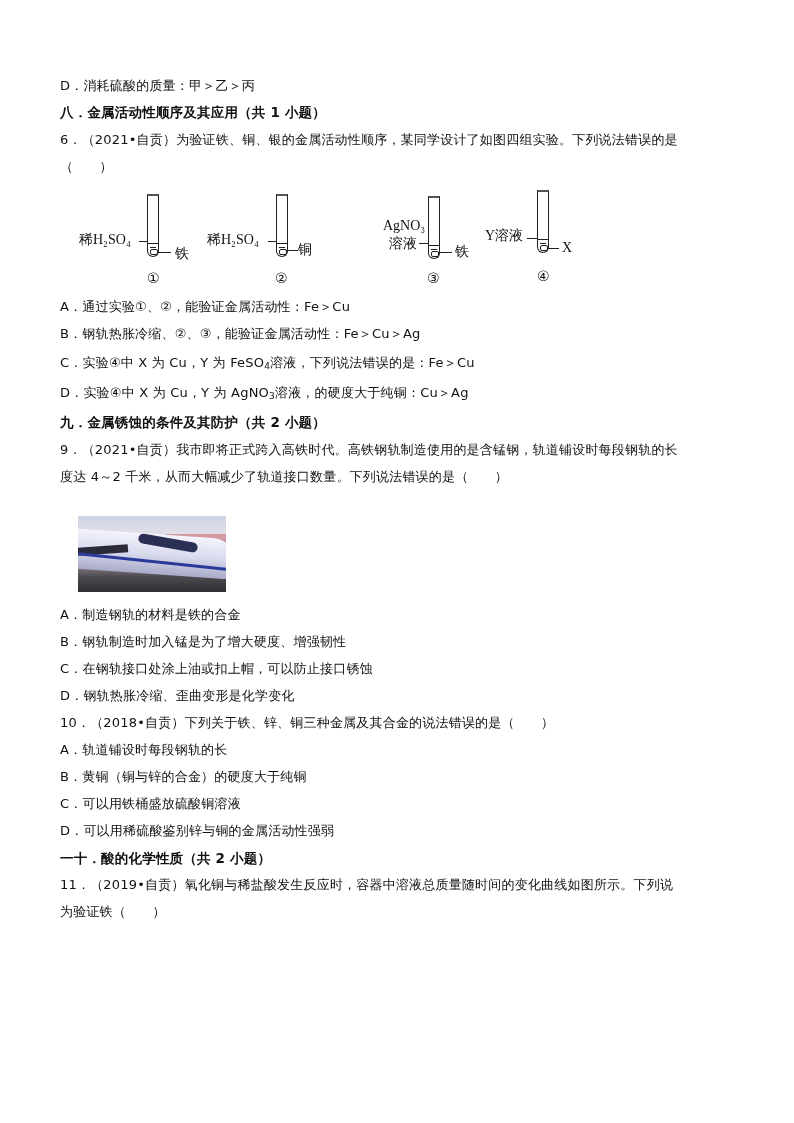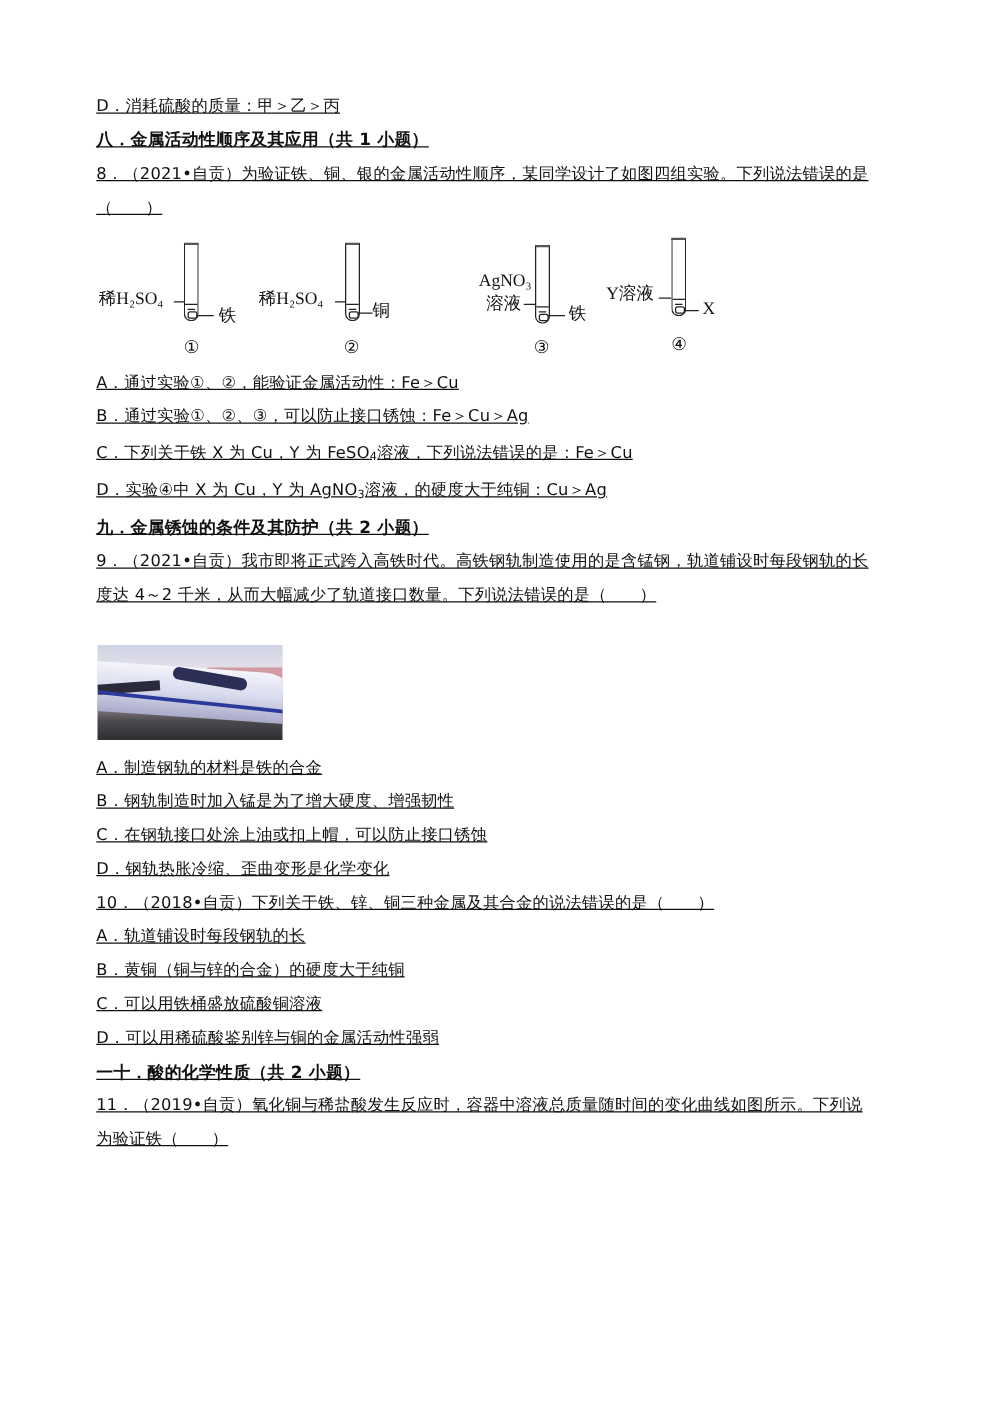--- a/index.html
+++ b/index.html
@@ -1,18 +1,18 @@
 <!DOCTYPE html>
 <html><head>
 <meta charset="utf-8">
 <style>
   html, body { margin: 0; padding: 0; background: #ffffff; }
   body { width: 794px; height: 1123px; position: relative; overflow: hidden;
          font-family: "DejaVu Sans", "Liberation Sans", sans-serif; color: #111; }
-  .line { position: absolute; left: 77px; font-size: 13px; line-height: 16px; white-space: nowrap; letter-spacing: 0.2px; text-decoration: underline; }
+  .line { position: absolute; left: 60px; font-size: 13px; line-height: 16px; white-space: nowrap; letter-spacing: 0.2px; }
   .heading { font-weight: bold; font-size: 13.5px; }
   sub { font-size: 9px; vertical-align: -2px; line-height: 0; }
   .diagram { position: absolute; left: 75px; top: 186px; width: 520px; height: 100px; }
   .tube { position: absolute; width: 10px; height: 60px; border: 1px solid #222; border-top: 2px solid #555;
           border-bottom-left-radius: 6px; border-bottom-right-radius: 6px; background: #fff; }
   .tube .liquid { position: absolute; left: 0; right: 0; bottom: 0; height: 12px; border-top: 1px solid #222; }
   .tube .liquid::before { content: ""; position: absolute; left: 2px; right: 2px; top: 3px; border-top: 1px solid #222; }
   .tube .metal { position: absolute; left: 2px; bottom: 1px; width: 6px; height: 4px; border: 1px solid #222; border-radius: 2px; }
   .lead { position: absolute; height: 1px; background: #222; }
   .dlabel { position: absolute; font-family: "Liberation Serif", "DejaVu Serif", serif; font-size: 14px; line-height: 16px; white-space: nowrap; }
@@ -25,21 +25,21 @@
   .train .stripe { position: absolute; left: 0; top: 44px; width: 150px; height: 3px; background: #2a3a9a; transform: rotate(6deg); }
   .train .winrow { position: absolute; left: 0; top: 30px; width: 50px; height: 8px; background: #2a2a3a; transform: rotate(-4deg); }
   .train .red { position: absolute; right: 0; top: 18px; width: 60px; height: 14px; background: #c76a70; opacity: .6; }
 </style>
 </head>
 <body>
 
 <div class="line" style="top:78px">D．消耗硫酸的质量：甲＞乙＞丙</div>
 
 <div class="line heading" style="top:104px">八．金属活动性顺序及其应用（共 1 小题）</div>
-<div class="line" style="top:132px">8．（2021•自贡）为验证铁、铜、银的金属活动性顺序，某同学设计了如图四组实验。下列说法错误的是</div>
+<div class="line" style="top:132px">6．（2021•自贡）为验证铁、铜、银的金属活动性顺序，某同学设计了如图四组实验。下列说法错误的是</div>
 <div class="line" style="top:159px">（　　）</div>
 
 <div class="diagram">
 
   <div class="dlabel" style="left:4px; top:46px">稀H₂SO₄</div>
   <div class="lead" style="left:64px; top:55px; width:9px"></div>
   <div class="tube" style="left:72px; top:8px">
       <div class="liquid"></div>
       <div class="metal"></div>
     </div>
@@ -73,22 +73,22 @@
   <div class="tube" style="left:462px; top:4px">
       <div class="liquid"></div>
       <div class="metal"></div>
     </div>
   <div class="lead" style="left:472px; top:62px; width:12px"></div>
   <div class="dlabel" style="left:487px; top:54px">X</div>
   <div class="num" style="left:462px; top:82px">④</div>
 </div>
 
 <div class="line" style="top:299px">A．通过实验①、②，能验证金属活动性：Fe＞Cu</div>
-<div class="line" style="top:326px">B．通过实验①、②、③，可以防止接口锈蚀：Fe＞Cu＞Ag</div>
-<div class="line" style="top:355px"><span>C．下列关于铁 X 为 Cu，Y 为 FeSO</span><sub>4</sub><span>溶液，下列说法错误的是：Fe＞Cu</span></div>
+<div class="line" style="top:326px">B．钢轨热胀冷缩、②、③，能验证金属活动性：Fe＞Cu＞Ag</div>
+<div class="line" style="top:355px"><span>C．实验④中 X 为 Cu，Y 为 FeSO</span><sub>4</sub><span>溶液，下列说法错误的是：Fe＞Cu</span></div>
 <div class="line" style="top:385px"><span>D．实验④中 X 为 Cu，Y 为 AgNO</span><sub>3</sub><span>溶液，的硬度大于纯铜：Cu＞Ag</span></div>
 
 <div class="line heading" style="top:414px">九．金属锈蚀的条件及其防护（共 2 小题）</div>
 <div class="line" style="top:442px">9．（2021•自贡）我市即将正式跨入高铁时代。高铁钢轨制造使用的是含锰钢，轨道铺设时每段钢轨的长</div>
 <div class="line" style="top:469px">度达 4～2 千米，从而大幅减少了轨道接口数量。下列说法错误的是（　　）</div>
 
 <div class="train">
   <div class="red"></div>
   <div class="body"></div>
   <div class="winrow"></div>

